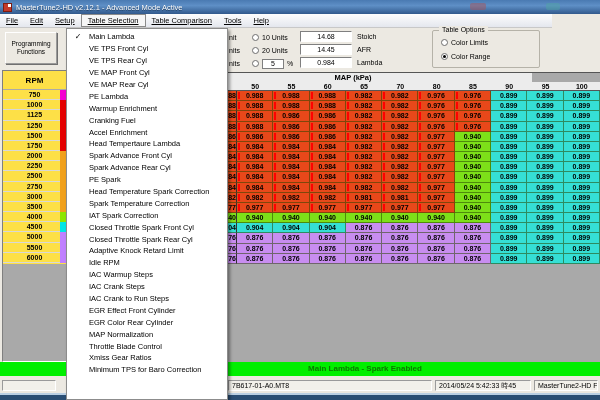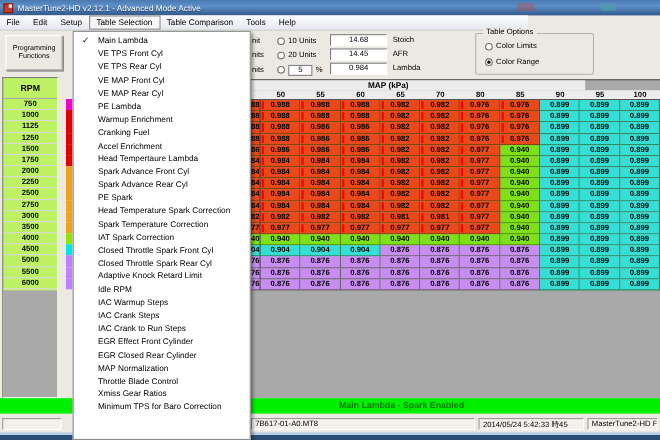--- a/index.html
+++ b/index.html
@@ -8,23 +8,23 @@
        font-family:"Liberation Sans",sans-serif;color:#000;}
   
   .titlebar{position:absolute;left:0;top:0;width:600px;height:14px;
     background:linear-gradient(180deg,#4a7ab2 0%,#5e8fc6 40%,#31598c 100%);
     display:flex;align-items:center;padding-left:3px;}
   .title-icon{width:9px;height:9px;background:#c43a2a;border:1px solid #7d1d12;margin-right:4px;position:relative;}
   .title-icon::after{content:"";position:absolute;right:0;top:0;width:3px;height:3px;background:#fff;}
   .title-text{color:#fff;font-size:7.5px;white-space:nowrap;text-shadow:0 1px 1px #1c3a5c;}
   .tb-blob{position:absolute;top:3px;height:7px;border-radius:2px;opacity:.45;}
   
-  .menubar{position:absolute;left:0;top:14px;width:480px;height:14px;
+  .menubar{position:absolute;left:0;top:14px;width:552px;height:14px;
     background:linear-gradient(180deg,#fdfdfd,#e4e7ee);display:flex;align-items:stretch;
-    font-size:7.5px;border-bottom:1px solid #c8c8c8;}
+    font-size:7.5px;border-bottom:1px solid #c8c8c8;text-decoration:underline;}
   .menu-item{padding:0 6px;display:flex;align-items:center;cursor:default;}
   .menu-item.active{border:1px solid #8a8a8a;background:#f6f6f6;}
   
   .toolbar{position:absolute;left:0;top:28px;width:600px;height:44px;background:#ece9e2;}
   .prog-btn{position:absolute;left:5px;top:4px;width:52px;height:32px;background:#ece9e2;
     border:1px solid #9a9a9a;border-top-color:#fff;border-left-color:#fff;
     box-shadow:1px 1px 0 #707070;font-size:6.5px;text-align:center;
     display:flex;align-items:center;justify-content:center;line-height:1.2;padding:1px;}
   .frag-col{position:absolute;left:229px;top:3px;font-size:7px;}
   .frag-col div{height:13px;line-height:13px;}
@@ -50,21 +50,21 @@
   .colhead-row{position:absolute;left:0;top:9px;width:372px;height:9px;background:#ececec;
     display:grid;grid-template-columns:9px repeat(10,36.3px);border-bottom:1px solid #555;}
   .colhead{font-weight:bold;font-size:7px;text-align:center;line-height:9px;}
   .t-rows{position:absolute;left:0;top:18px;width:372px;}
   .t-row{display:grid;grid-template-columns:9px repeat(10,36.3px);height:10.18px;}
   .t-cell{font-size:7px;font-weight:bold;display:flex;align-items:center;justify-content:center;
     border-right:1px solid rgba(40,70,0,.55);border-bottom:1px solid rgba(40,70,0,.55);position:relative;overflow:hidden;}
   .t-cell.marked::before{content:"";position:absolute;left:1px;top:1px;bottom:1px;width:2px;background:#f00;}
   .t-cell.partial{justify-content:flex-end;border-right:1px solid #333;}
   
-  .panel-left{position:absolute;left:2px;top:70px;width:51px;height:292px;background:#bef264;
+  .panel-left{position:absolute;left:2px;top:70px;width:65px;height:292px;background:#fde047;
     border:1px solid #7f7f7f;border-bottom-color:#fff;border-right-color:#fff;}
   .rpm-header{height:19px;display:flex;align-items:center;justify-content:center;font-weight:bold;font-size:8px;border-bottom:1px solid #aaa;}
   .rpm-row{height:10.18px;display:flex;align-items:center;justify-content:center;font-weight:bold;font-size:7px;border-bottom:1px solid #d8d8d8;}
   .rpm-fill{position:absolute;left:0;right:0;bottom:0;top:193px;background:#a9a9a9;}
   .strip-col{position:absolute;left:60px;top:90px;width:6px;}
   .strip{height:10.18px;}
   
   .edit-bar{position:absolute;left:0;top:362px;width:600px;height:14px;background:#00ef00;
     text-align:center;font-weight:bold;font-size:8px;line-height:14px;color:#0a7a00;padding-left:130px;}
   .statusbar{position:absolute;left:0;top:378px;width:600px;height:15px;background:#ece9e2;font-size:7px;}
@@ -516,21 +516,21 @@
       <div class="dd-item">
         <span>IAC Crank Steps</span>
       </div>
       <div class="dd-item">
         <span>IAC Crank to Run Steps</span>
       </div>
       <div class="dd-item">
         <span>EGR Effect Front Cylinder</span>
       </div>
       <div class="dd-item">
-        <span>EGR Closed Rear Cylinder</span>
+        <span>EGR Color Rear Cylinder</span>
       </div>
       <div class="dd-item">
         <span>MAP Normalization</span>
       </div>
       <div class="dd-item">
         <span>Throttle Blade Control</span>
       </div>
       <div class="dd-item">
         <span>Xmiss Gear Ratios</span>
       </div>

